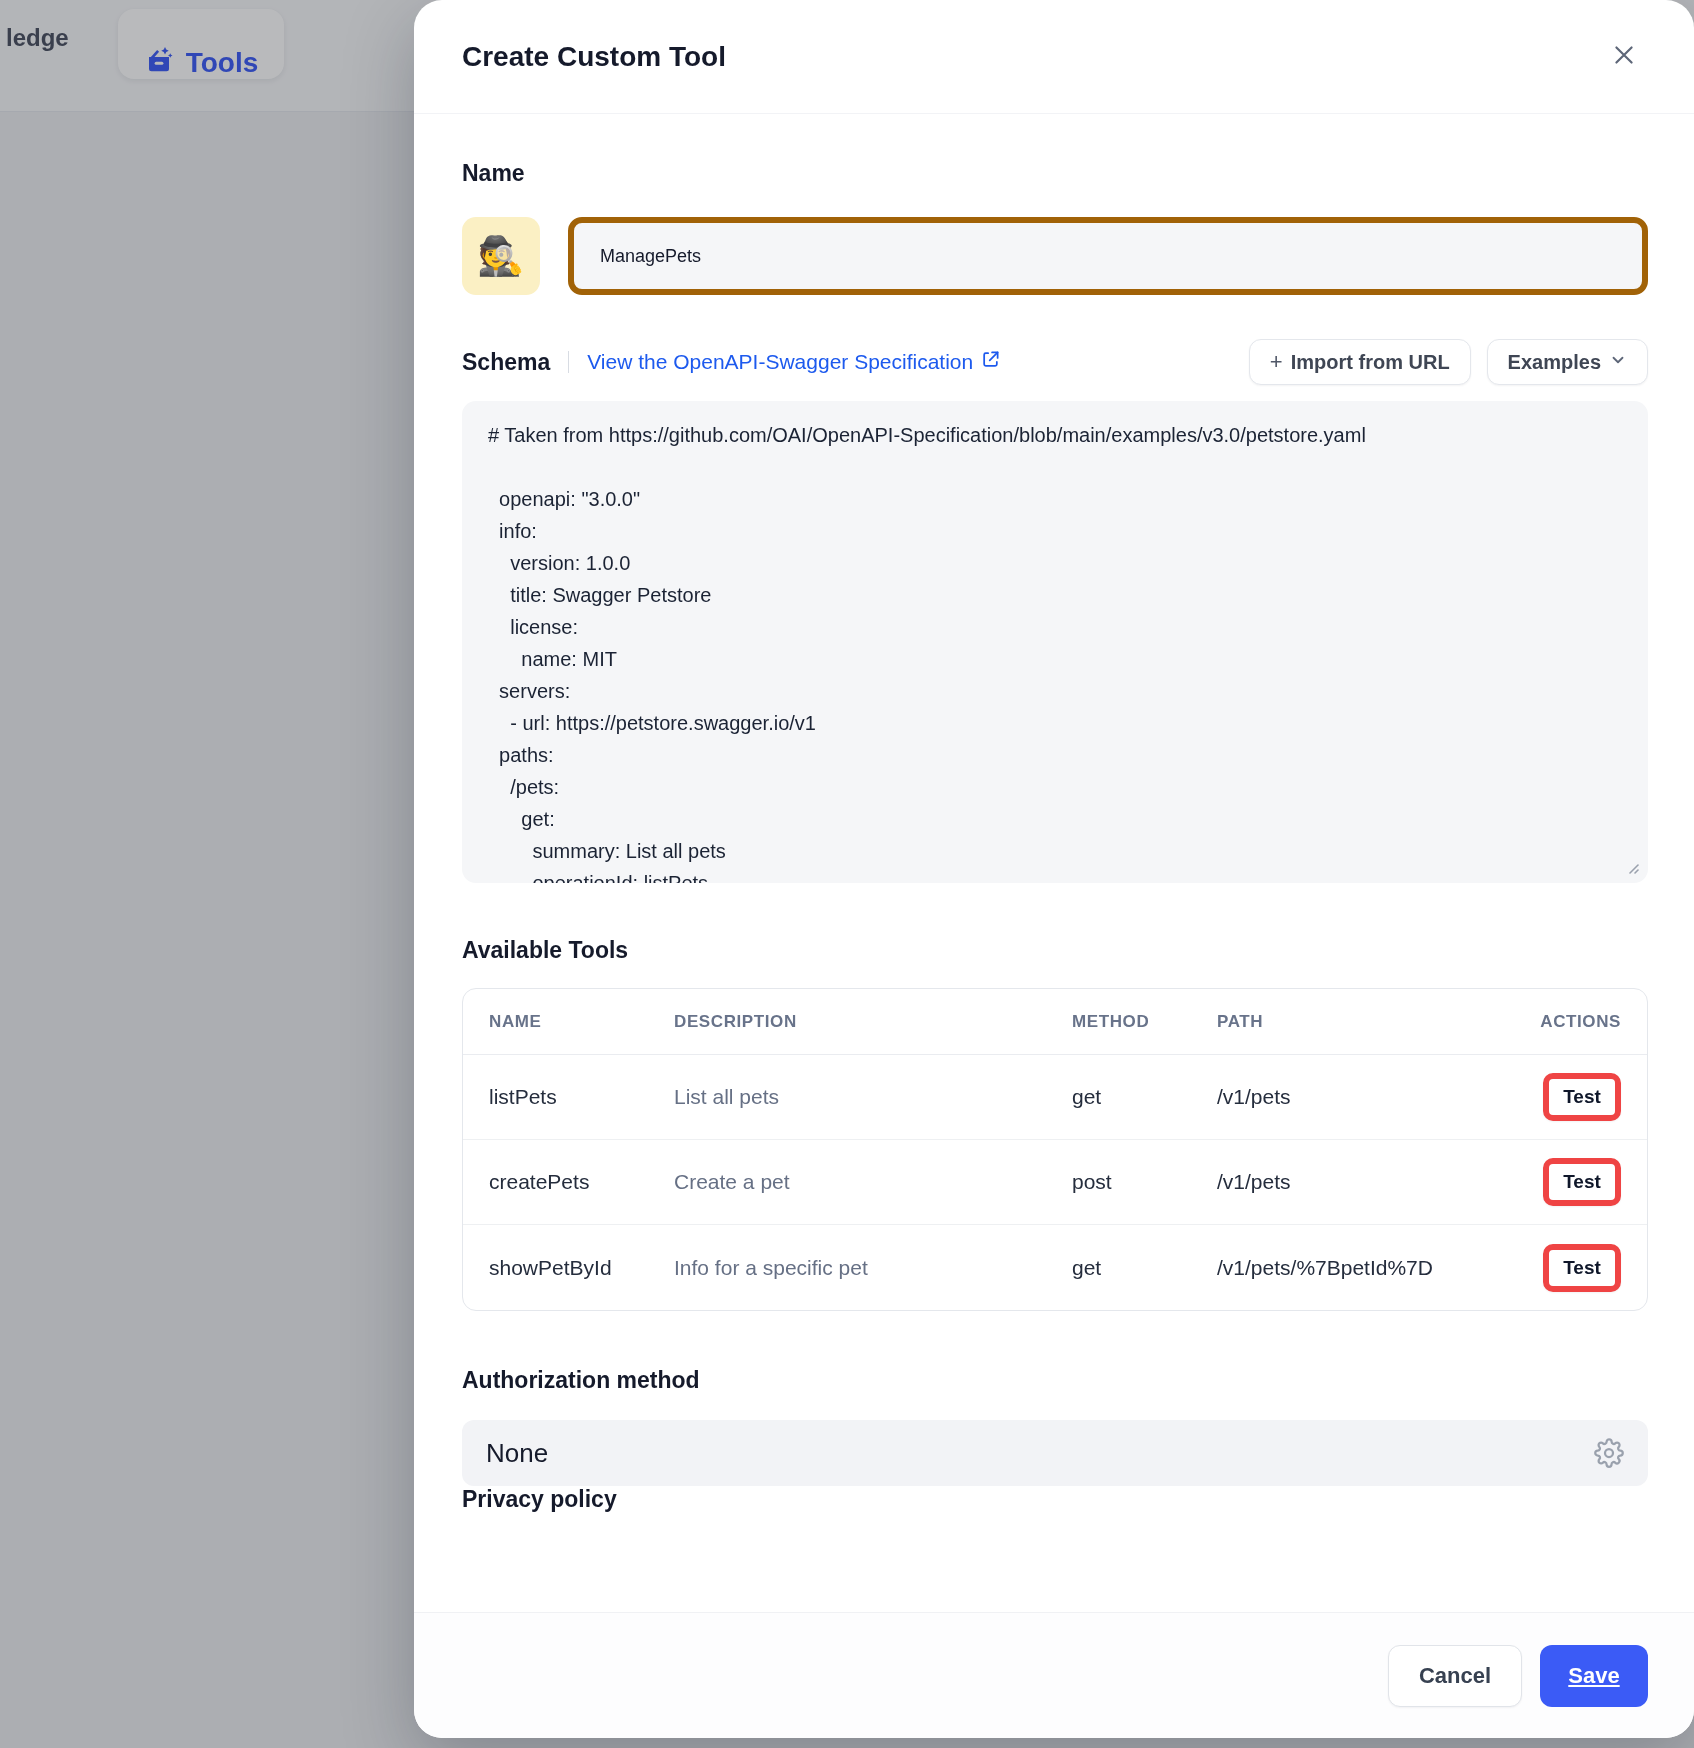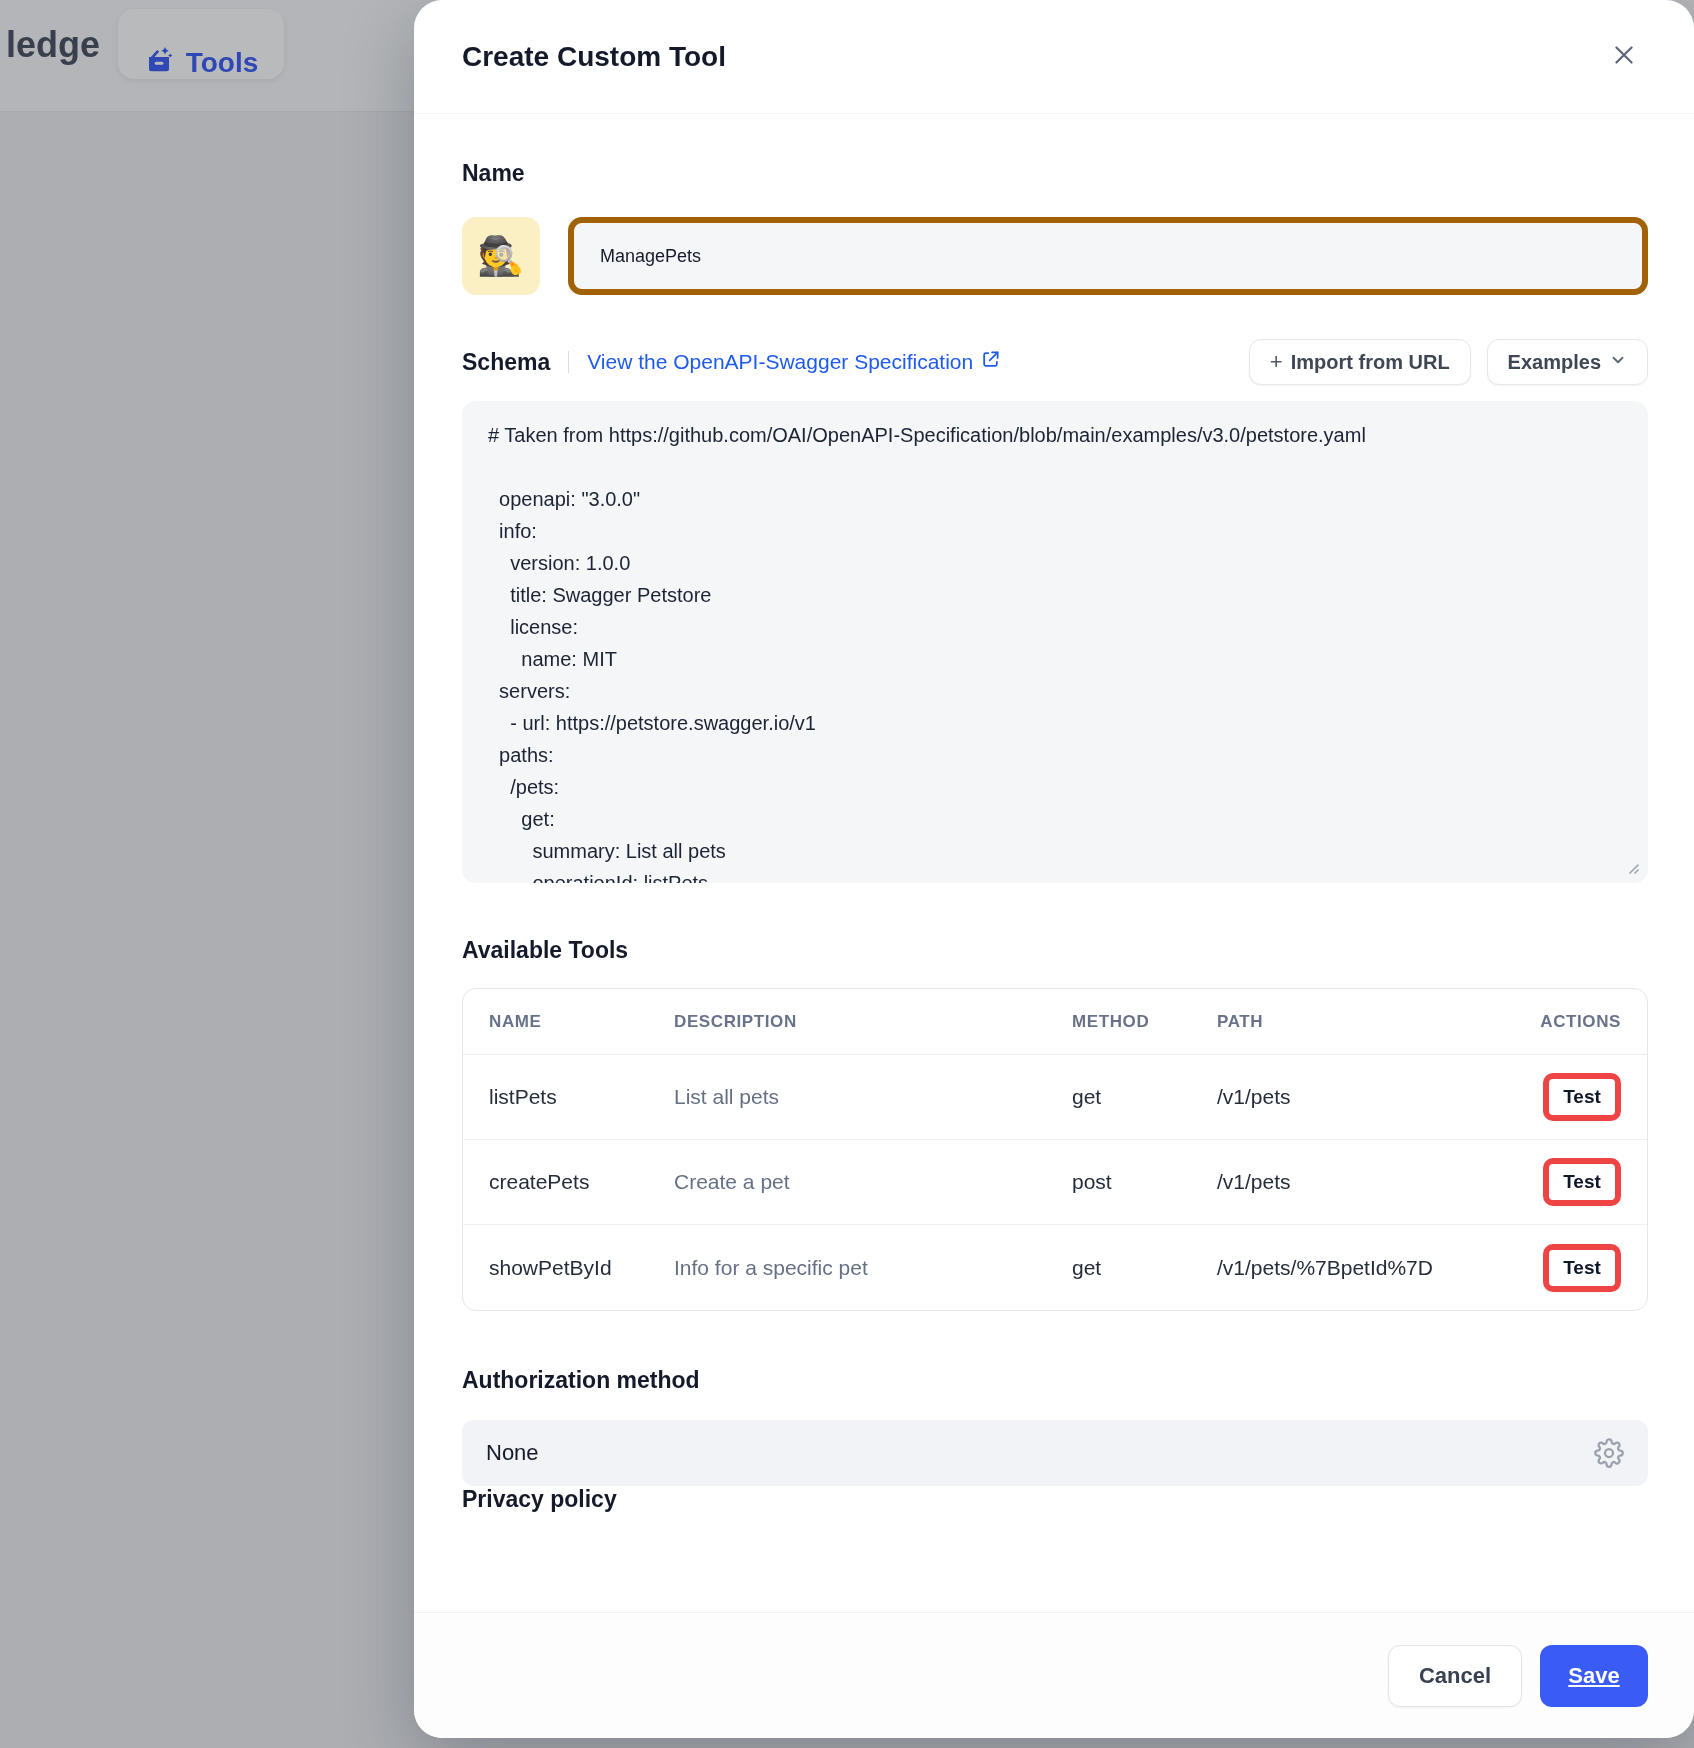--- a/index.html
+++ b/index.html
@@ -2,21 +2,21 @@
 <html><head>
 <meta charset="utf-8">
 <style>
   * { margin:0; padding:0; box-sizing:border-box; }
   html,body { width:1694px; height:1748px; overflow:hidden; }
   body { font-family:"Liberation Sans", sans-serif; background:#edeef1; position:relative; }
 
   
   .bg-app { position:absolute; inset:0; background:#edeef1; }
   .bg-topbar { position:absolute; top:0; left:0; right:0; height:112px; background:#f7f8fa; border-bottom:1px solid #e4e7ec; }
-  .bg-tab-knowledge { position:absolute; left:6px; top:24px; font-size:36px; font-weight:600; color:#495061; }
+  .bg-tab-knowledge { position:absolute; left:6px; top:24px; font-size:24px; font-weight:600; color:#495061; }
   .bg-tab-tools { position:absolute; left:118px; top:9px; width:166px; height:70px; background:#ffffff;
     border-radius:16px; box-shadow:0 2px 6px rgba(16,24,40,.08); display:flex; align-items:flex-end; justify-content:center; gap:12px; }
   .bg-tab-tools .label { font-size:28px; font-weight:700; color:#3b5bf6; }
   .overlay { position:absolute; inset:0; background:rgba(22,25,32,.30); }
 
   
   .modal { position:absolute; top:0; right:0; bottom:10px; left:414px; background:#ffffff;
     border-radius:28px; box-shadow:0 24px 70px rgba(16,24,40,.25); display:flex; flex-direction:column; overflow:hidden; }
   .modal-header { height:114px; flex:none; display:flex; align-items:center; padding:8px 48px; border-bottom:1px solid #f2f3f6; }
   .modal-title { font-size:28px; font-weight:700; color:#151a2b; }
@@ -60,21 +60,21 @@
   .t-cell.desc { color:#667085; }
   .t-cell.actions { justify-self:end; text-align:right; }
   .test-btn { width:78px; height:48px; background:#fff; border:6px solid #ef4444; border-radius:10px;
     font-size:19px; font-weight:600; color:#0f172a; box-shadow:0 1px 2px rgba(16,24,40,.05); cursor:pointer;
     font-family:"Liberation Sans", sans-serif; }
 
   
   .auth-heading { margin-top:56px; }
   .auth-field { margin-top:26px; height:66px; background:#f2f3f6; border-radius:12px; display:flex; align-items:center;
     padding:0 24px; cursor:pointer; }
-  .auth-value { font-size:22px; color:#151a2b; }
+  .auth-value { font-size:26px; color:#151a2b; }
   .gear { margin-left:auto; width:30px; height:30px; cursor:pointer; }
 
   
   .privacy-heading { }
 
   
   .modal-footer { flex:none; height:126px; border-top:1px solid #f0f1f4; background:#fdfdfe;
     display:flex; align-items:center; justify-content:flex-end; gap:18px; padding:0 46px; }
   .cancel-btn { min-width:134px; height:62px; background:#fff; border:1px solid #e1e4e9; border-radius:12px;
     font-size:22px; font-weight:600; color:#374151; box-shadow:0 1px 2px rgba(16,24,40,.05); cursor:pointer;

